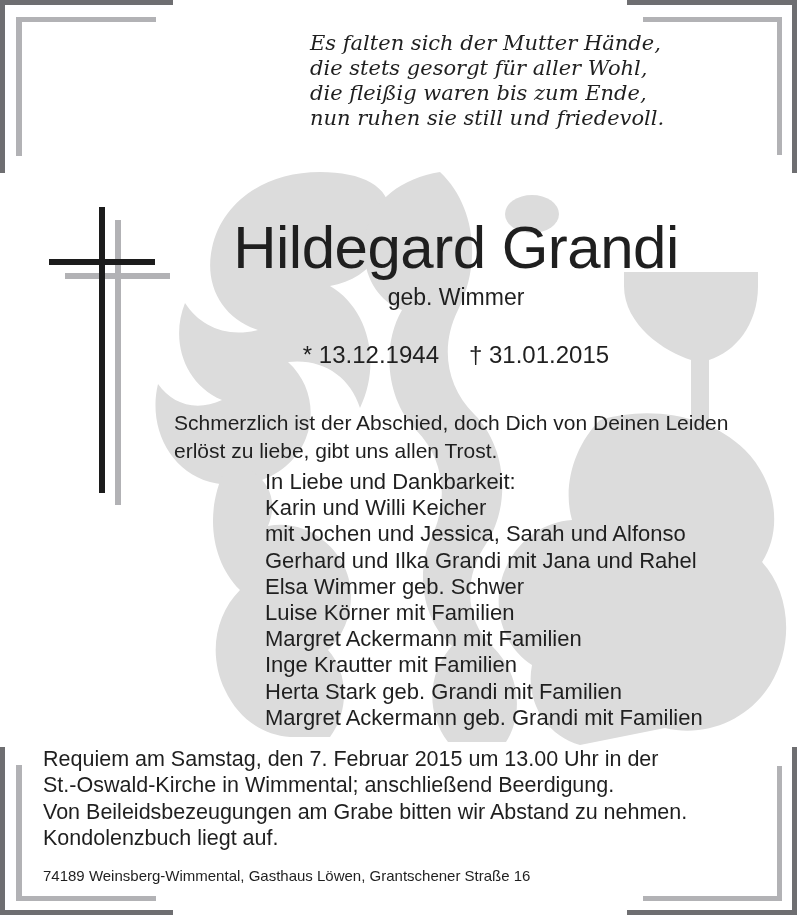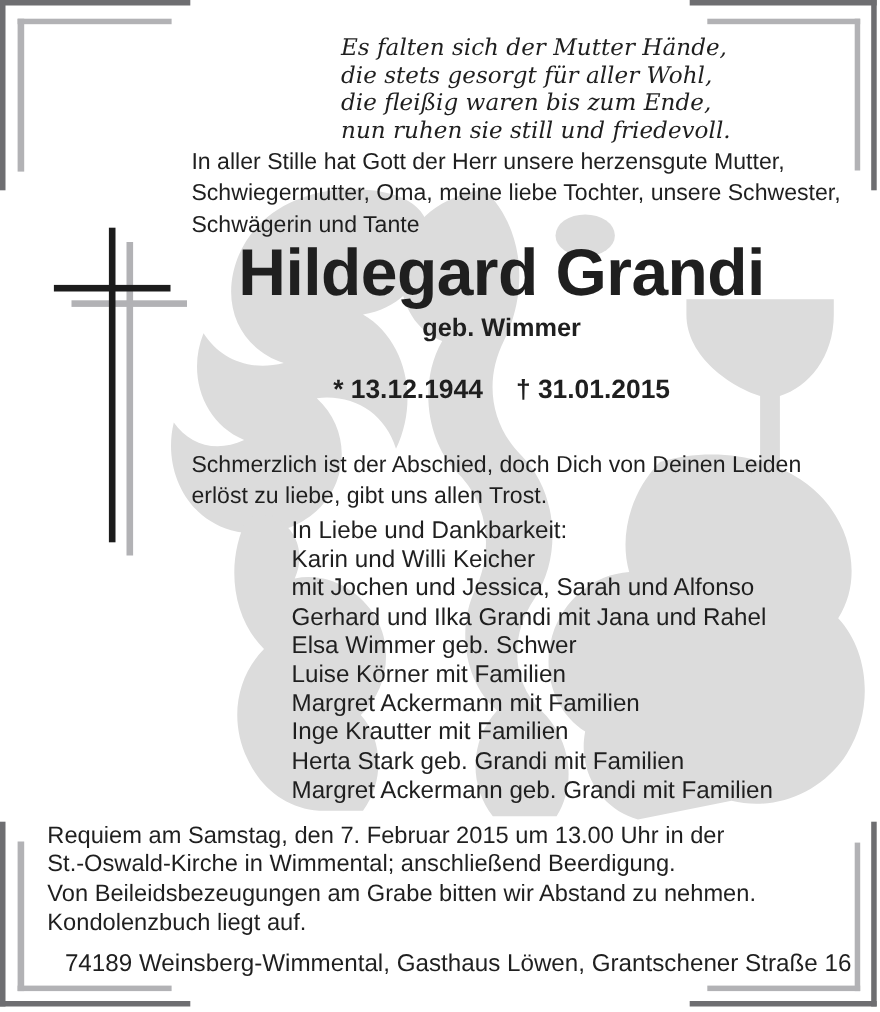--- a/index.html
+++ b/index.html
@@ -37,30 +37,30 @@
   .cross-main-v{left:99px;top:207px;width:6px;height:286px;background:#1c1c1c;}
   .cross-main-h{left:49px;top:259px;width:106px;height:6px;background:#1c1c1c;}
 
   
   #watermark{position:absolute;left:0;top:0;z-index:0;}
 
   
   .txt{position:absolute;z-index:2;}
   .poem{left:264px;top:31px;font-family:"DejaVu Serif", serif;font-style:italic;font-size:21px;line-height:25px;margin-left:46px;}
   .intro{left:174px;top:134px;font-size:21px;line-height:28.4px;}
-  .center-col{left:176px;width:560px;text-align:center;font-weight:bold;}
+  .center-col{left:176px;width:560px;text-align:center;}
   .name{top:217px;font-size:60px;line-height:62px;letter-spacing:-0.5px;}
   .maiden{top:284px;font-size:23px;line-height:26px;}
   .dates{top:317px;font-size:24px;line-height:27px;margin-top:24px;}
   .dates .birth{margin-right:30px;}
   .taken{left:174px;top:365px;font-size:21px;line-height:28px;}
   .comfort{left:174px;top:409px;font-size:21px;line-height:28px;}
   .mourners{left:265px;top:469px;font-size:22px;line-height:26.2px;}
   .service{left:43px;top:746px;font-size:21.5px;line-height:26.3px;}
-  .venue{left:59px;top:863px;font-size:22px;line-height:26px;}
+  .venue{left:43px;top:863px;font-size:15px;line-height:26px;}
 </style>
 </head>
 <body>
 
 <div id="page">
 
   <svg id="watermark" width="800" height="920" viewBox="0 0 800 920" aria-hidden="true">
     <g fill="var(--watermark)" stroke="none">
 
       <path d="M624,272 H758 V286 C758,325 735,352 709,360 V455 C724,461 729,474 729,490
@@ -109,23 +109,20 @@
     <div class="cross-bar cross-shadow-v"></div>
     <div class="cross-bar cross-shadow-h"></div>
     <div class="cross-bar cross-main-v"></div>
     <div class="cross-bar cross-main-h"></div>
   </div>
 
   <div class="txt poem pre">Es falten sich der Mutter Hände,
 die stets gesorgt für aller Wohl,
 die fleißig waren bis zum Ende,
 nun ruhen sie still und friedevoll.</div>
-  <div class="txt intro pre">In aller Stille hat Gott der Herr unsere herzensgute Mutter,
-Schwiegermutter, Oma, meine liebe Tochter, unsere Schwester,
-Schwägerin und Tante</div>
 
   <div class="txt center-col name">Hildegard Grandi</div>
   <div class="txt center-col maiden">geb. Wimmer</div>
   <div class="txt center-col dates">
     <span class="birth">* 13.12.1944</span><span class="death">† 31.01.2015</span>
   </div>
 
   <div class="txt comfort pre">Schmerzlich ist der Abschied, doch Dich von Deinen Leiden
 erlöst zu liebe, gibt uns allen Trost.</div>
   <div class="txt mourners pre">In Liebe und Dankbarkeit:

